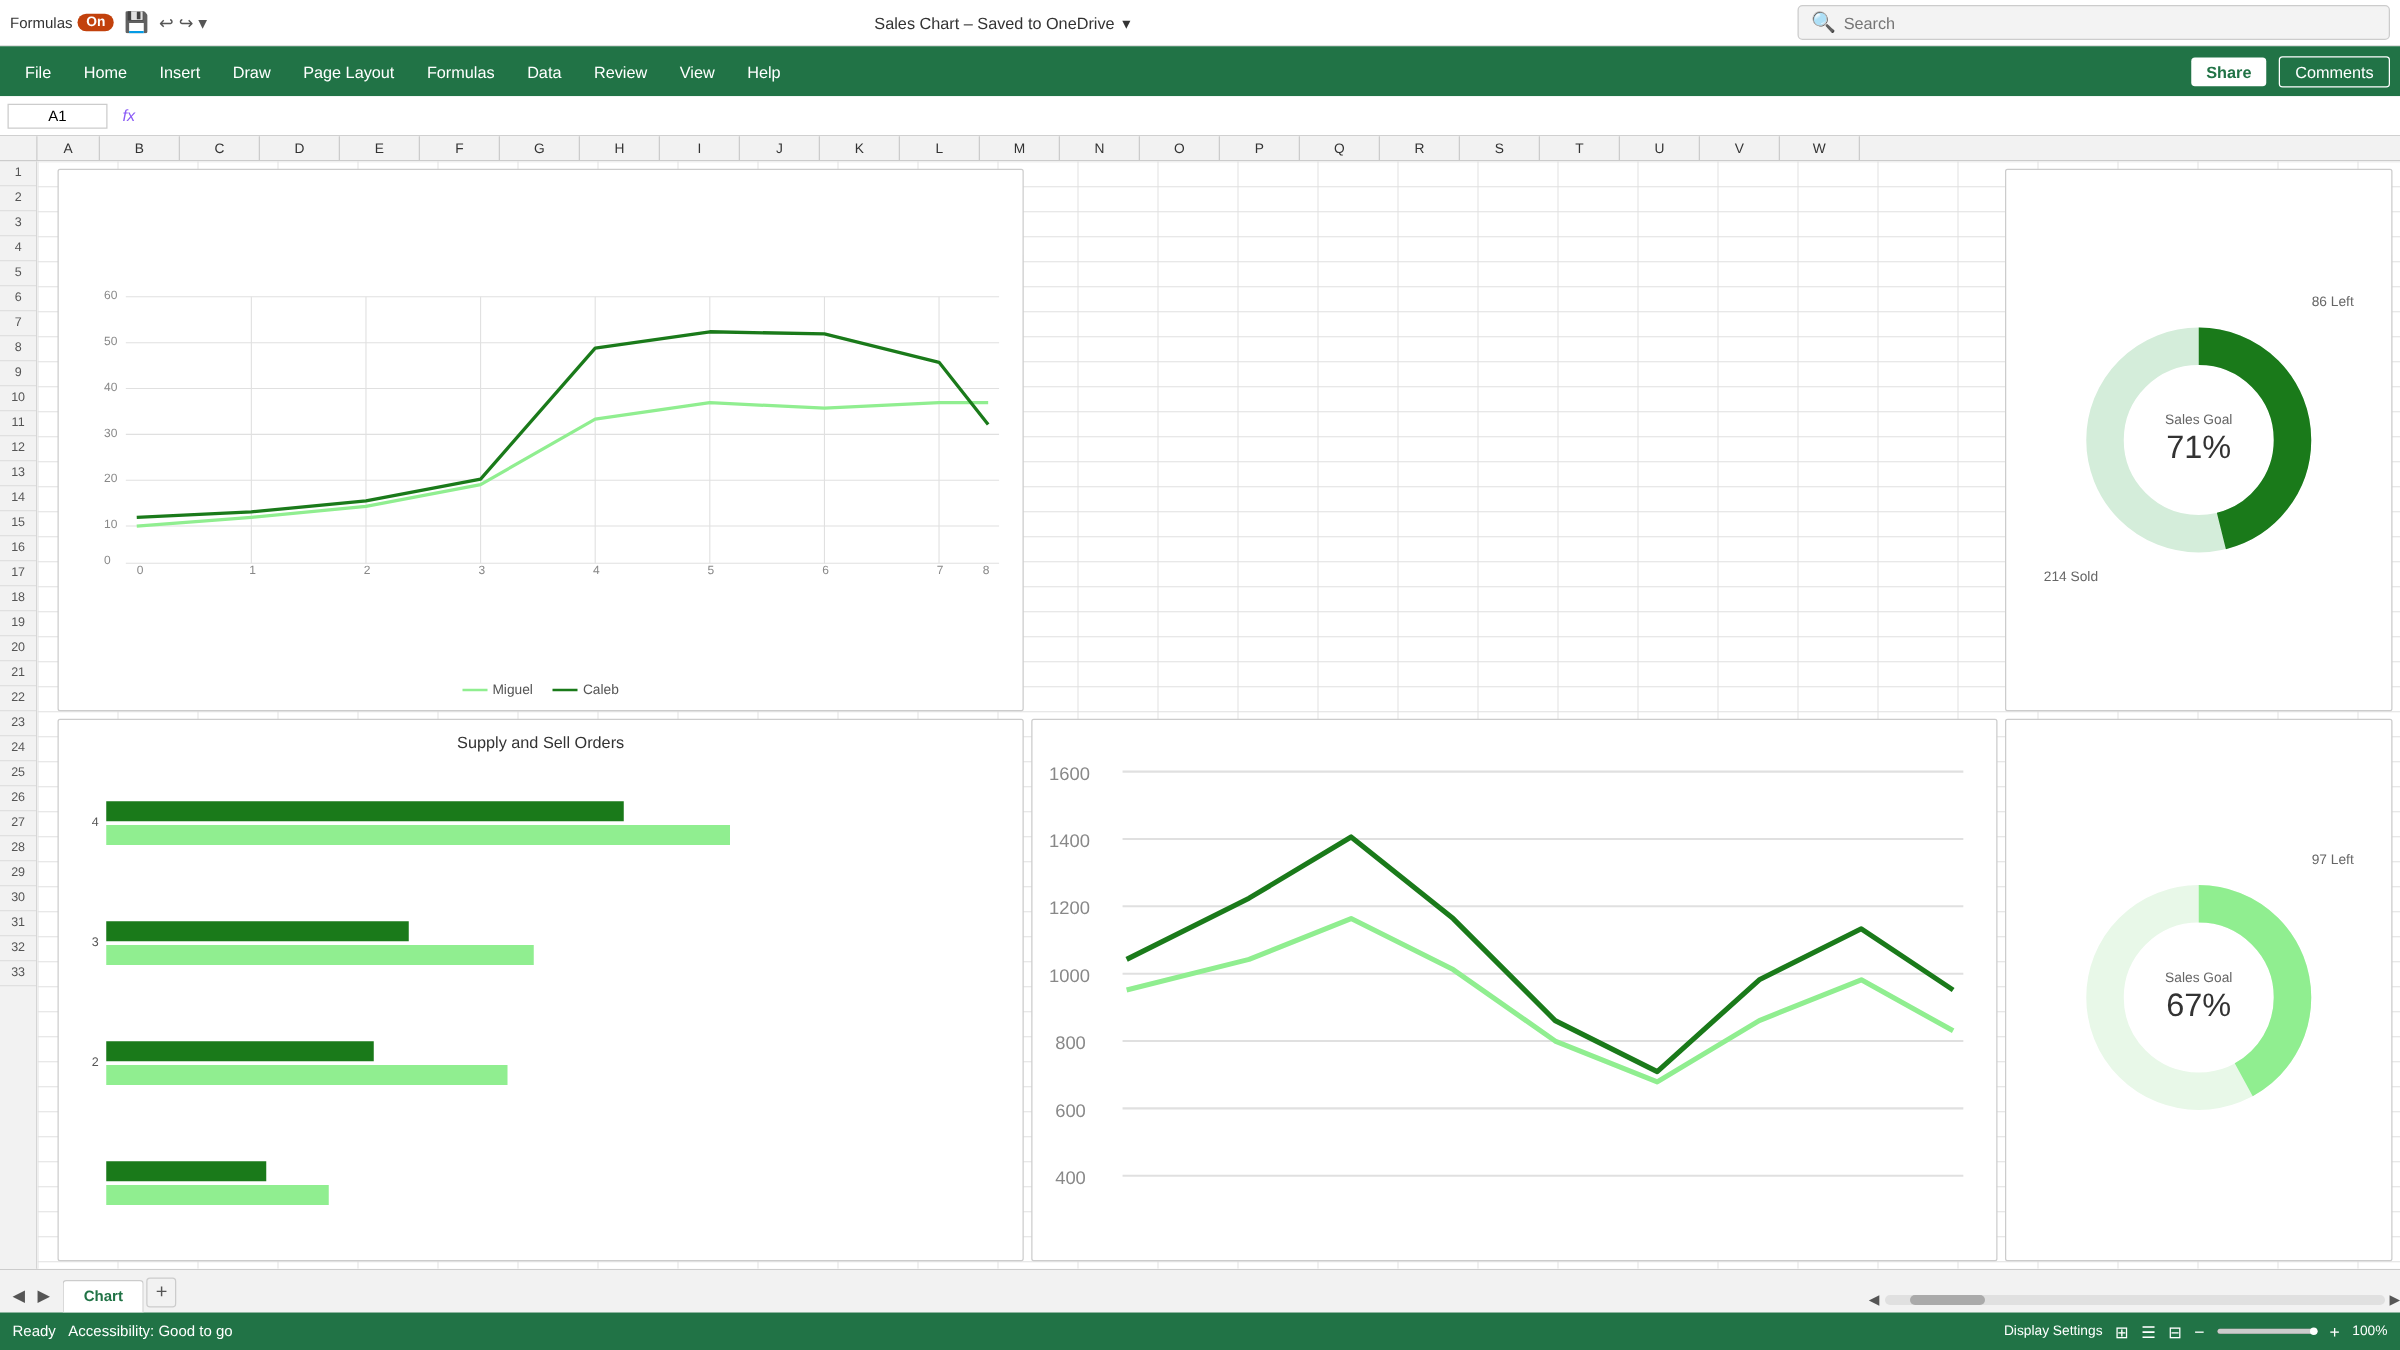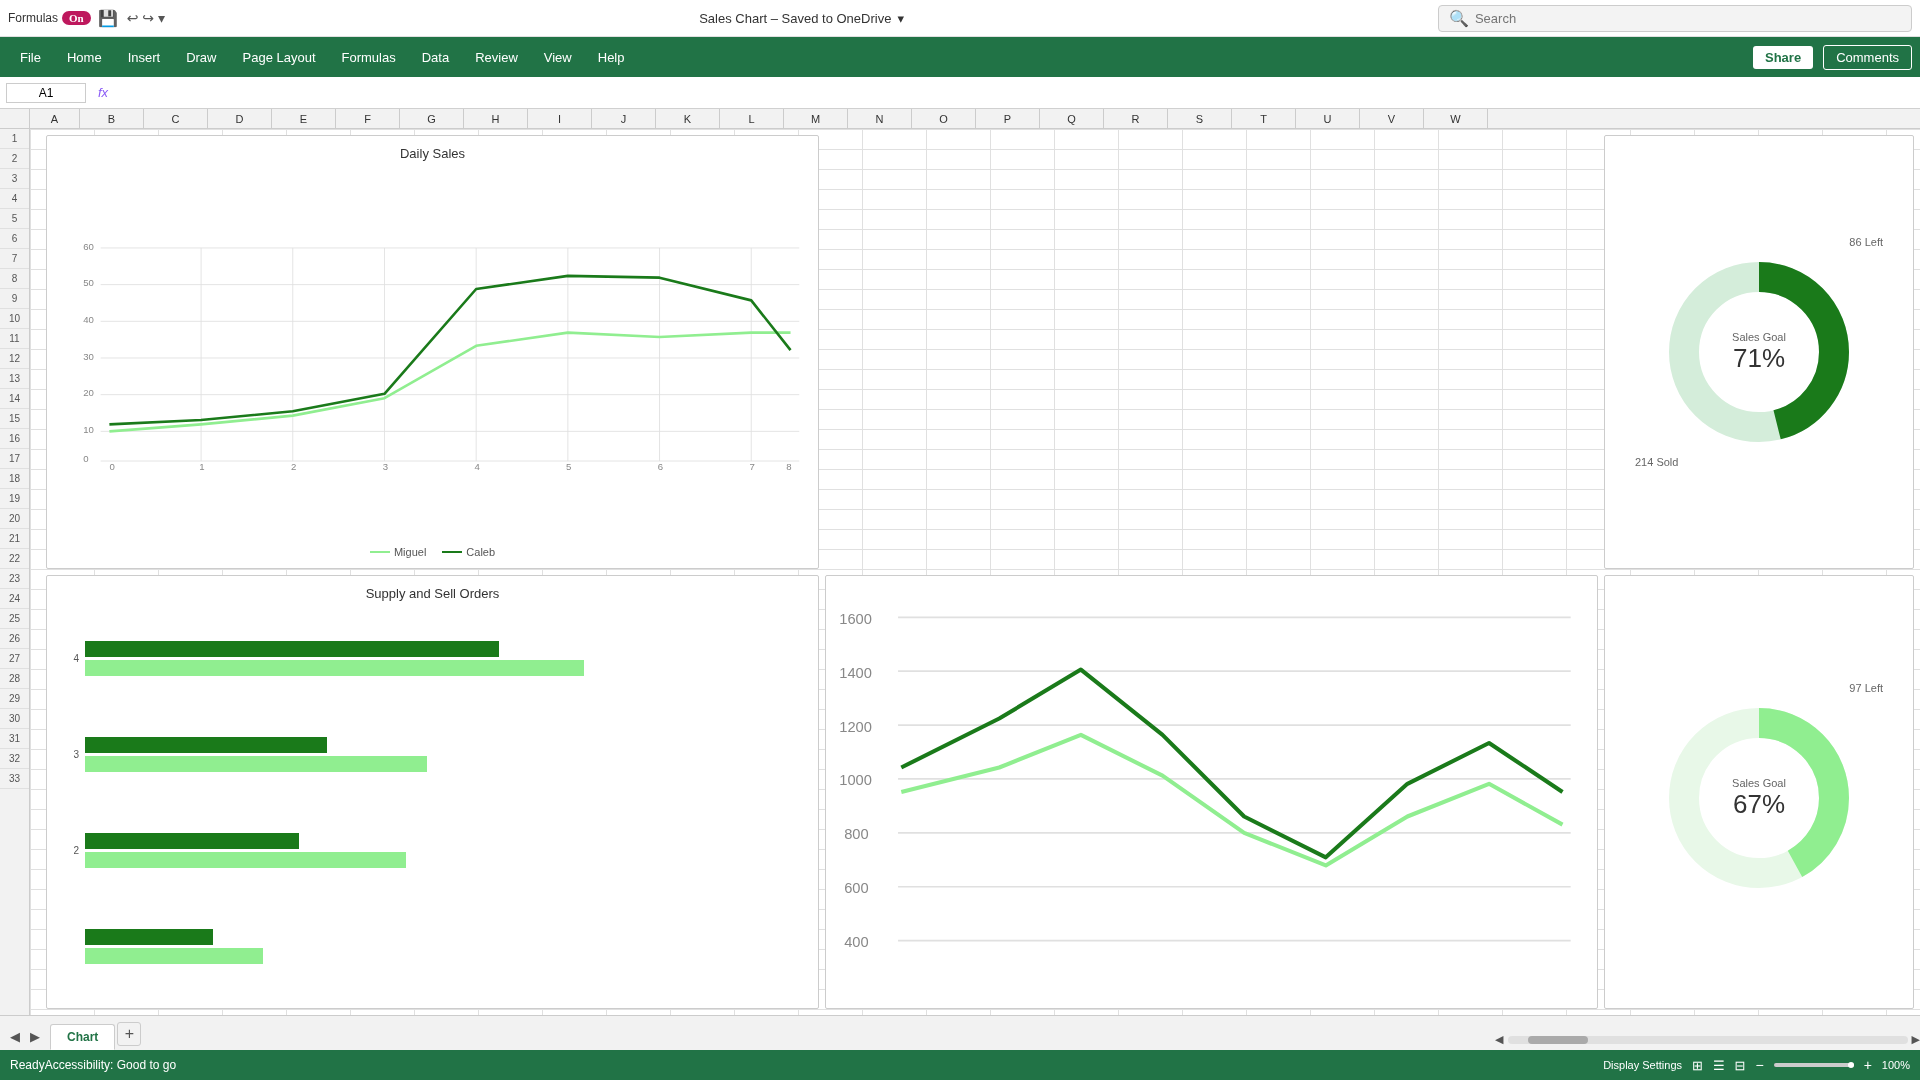--- a/index.html
+++ b/index.html
@@ -10,22 +10,22 @@
       display: flex; align-items: center; height: 37px;
       background: #fff; border-bottom: 1px solid #e0e0e0;
       padding: 0 8px; justify-content: space-between;
     }
     .title-left { display: flex; align-items: center; gap: 8px; }
     .autosave-badge {
       display: flex; align-items: center; gap: 4px;
       font-size: 12px; color: #333;
     }
     .autosave-toggle {
-      background: #be185d; color: #fff; border-radius: 10px;
-      padding: 1px 7px; font-size: 11px; font-weight: 600; font-family: Liberation Serif, serif;
+      background: #c2410c; color: #fff; border-radius: 10px;
+      padding: 1px 7px; font-size: 11px; font-weight: 600;
     }
     .save-icon { font-size: 16px; color: #555; }
     .undo-redo { display: flex; gap: 4px; font-size: 14px; color: #555; }
     .title-center { display: flex; align-items: center; gap: 6px; font-size: 13px; color: #333; }
     .search-box {
       display: flex; align-items: center; background: #f3f3f3;
       border: 1px solid #ccc; border-radius: 4px; padding: 3px 10px;
       width: 474px; gap: 6px;
     }
     .search-box input { border: none; background: transparent; font-size: 13px; width: 100%; outline: none; }
@@ -154,21 +154,21 @@
       display: flex; gap: 16px; justify-content: center; margin-top: 4px;
     }
     .legend-item { display: flex; align-items: center; gap: 4px; font-size: 11px; color: #555; }
     .legend-dot { width: 20px; height: 2px; }
 
     
     .status-bar {
       height: 30px; background: #217346; display: flex; align-items: center;
       padding: 0 10px; gap: 20px; justify-content: space-between;
     }
-    .status-left { display: flex; align-items: center; gap: 0; font-size: 12px; color: #fff; }
+    .status-left { display: flex; align-items: center; gap: 10px; font-size: 12px; color: #fff; }
     .status-right { display: flex; align-items: center; gap: 10px; }
 
     
     .sheet-tabs {
       height: 35px; background: #f2f2f2; border-top: 1px solid #ccc;
       display: flex; align-items: flex-end; padding-left: 10px; gap: 2px;
     }
     .sheet-tab {
       padding: 5px 16px; font-size: 12px; border: 1px solid #ccc;
       border-bottom: none; border-radius: 3px 3px 0 0; cursor: pointer;
@@ -300,21 +300,20 @@
     <div class="row-num">32</div>
     <div class="row-num">33</div>
   </div>
 
   <div class="cells-area">
     <div class="grid-bg"></div>
 
     <div class="charts-container">
 
       <div class="chart-box">
-        <div class="chart-title">Daily Sales</div>
         <div class="chart-area">
           <svg class="line-chart-svg" viewBox="0 0 860 260">
 
             <text x="30" y="10" font-size="11" fill="#888">60</text>
             <text x="30" y="52" font-size="11" fill="#888">50</text>
             <text x="30" y="94" font-size="11" fill="#888">40</text>
             <text x="30" y="136" font-size="11" fill="#888">30</text>
             <text x="30" y="178" font-size="11" fill="#888">20</text>
             <text x="30" y="220" font-size="11" fill="#888">10</text>
             <text x="30" y="253" font-size="11" fill="#888">0</text>

